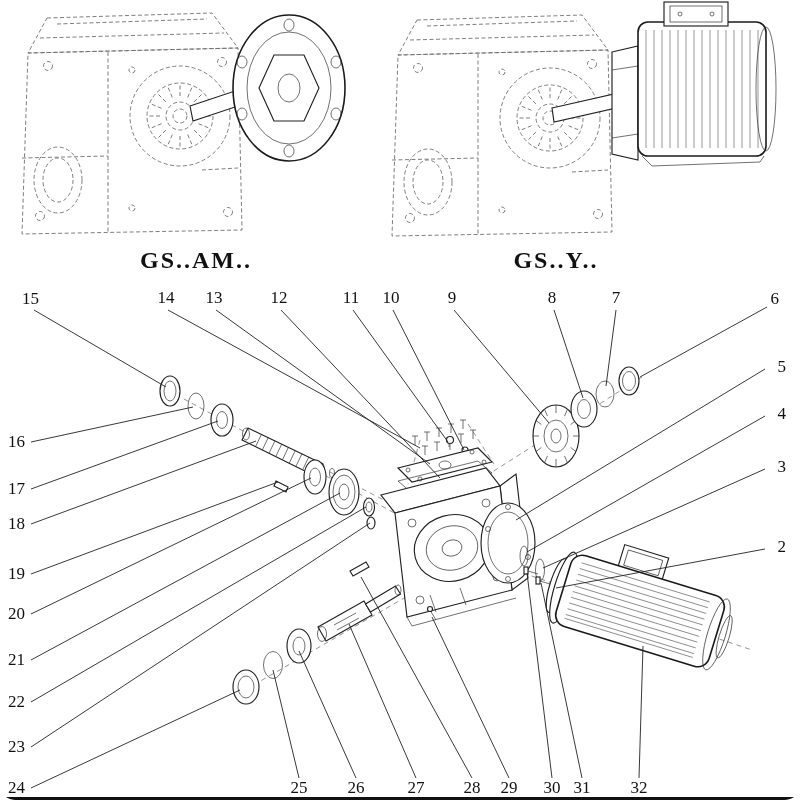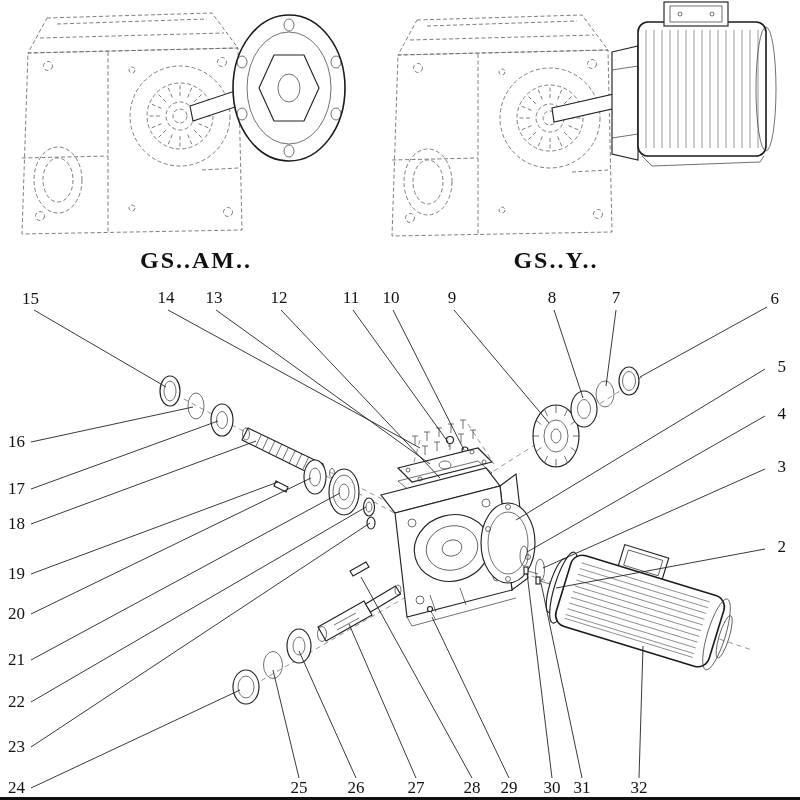--- a/index.html
+++ b/index.html
@@ -1,16 +1,16 @@
 <!DOCTYPE html>
 <html><head>
 <meta charset="utf-8">
 <style>
   html,body{margin:0;padding:0;background:#fff;}
-  .page{position:relative;width:800px;height:800px;background:#fff;overflow:hidden;}
+  .page{position:relative;width:800px;height:800px;background:#fff;overflow:hidden;border-radius:15px;}
   svg{display:block;}
   
   .ghost path,.ghost circle,.ghost ellipse,.ghost line{
     fill:none;stroke:#6f6f6f;stroke-width:0.9;stroke-dasharray:4 2.5;
   }
   
   .p{stroke:#222;stroke-width:1.15;fill:#fff;}
   .pb{stroke:#1a1a1a;stroke-width:1.6;fill:#fff;}
   .pt{stroke:#333;stroke-width:0.7;fill:none;}
   .fin{stroke:#444;stroke-width:0.55;fill:none;}

